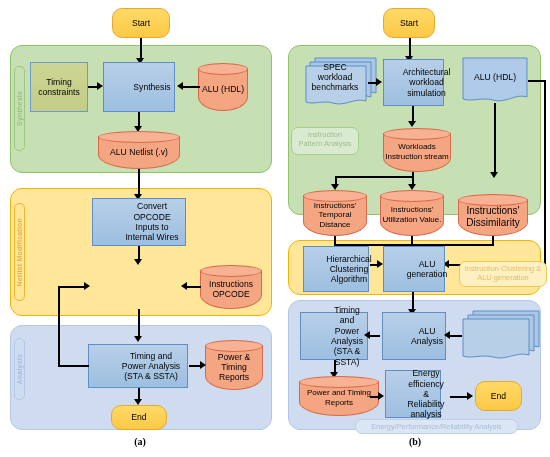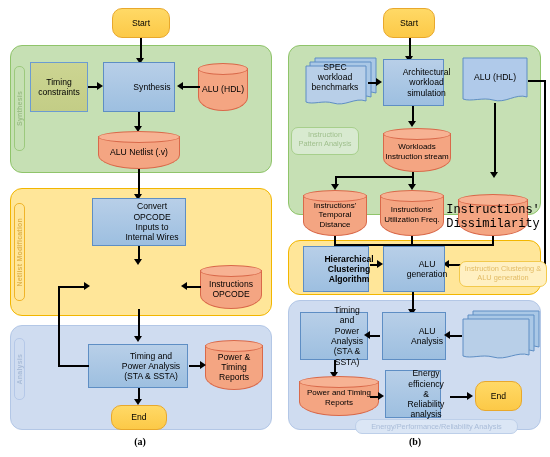--- a/index.html
+++ b/index.html
@@ -229,37 +229,37 @@
 
   <div class="cyl" style="left:303px;top:190px;width:64px;height:46px;">
     <div class="body"></div>
     <div class="top"></div>
     <div class="lbl" style="font-size:8px;">Instructions' Temporal Distance</div>
   </div>
 
   <div class="cyl" style="left:380px;top:190px;width:64px;height:46px;">
     <div class="body"></div>
     <div class="top"></div>
-    <div class="lbl" style="font-size:8px;">Instructions' Utilization Freq.</div>
+    <div class="lbl" style="font-size:8px;">Instructions' Utilization Value.</div>
   </div>
 
   <div class="cyl" style="left:458px;top:194px;width:70px;height:42px;">
     <div class="body"></div>
     <div class="top"></div>
-    <div class="lbl" style="font-size:12px;font-family:Liberation Mono, monospace;">Instructions' Dissimilarity</div>
+    <div class="lbl" style="font-size:10px;">Instructions' Dissimilarity</div>
   </div>
 
   <div class="ln v" style="left:334px;top:236px;height:12px;"></div>
   <div class="ln v" style="left:411px;top:236px;height:10px;"></div>
   <div class="ln v" style="left:492px;top:236px;height:10px;"></div>
   <div class="ln h" style="left:334px;top:244px;width:160px;"></div>
   <div class="ln v" style="left:334px;top:244px;height:9px;"></div>
   <div class="ah down" style="left:329.5px;top:250px;"></div>
 
-  <div class="node proc" style="left:303px;top:246px;width:66px;height:46px;font-weight:bold;">Hierarchical Clustering Algorithm</div>
+  <div class="node proc" style="left:303px;top:246px;width:66px;height:46px;">Hierarchical Clustering Algorithm</div>
 
   <div class="node proc" style="left:383px;top:246px;width:62px;height:46px;">ALU generation</div>
 
   <div class="ln h" style="left:370px;top:264px;width:9px;"></div>
   <div class="ah right" style="left:377px;top:259.5px;"></div>
 
   <div class="ln v" style="left:412px;top:292px;height:20px;"></div>
   <div class="ah down" style="left:407.5px;top:309px;"></div>
 
   <div class="node proc" style="left:300px;top:312px;width:68px;height:48px;">Timing and Power Analysis (STA &amp; SSTA)</div>

